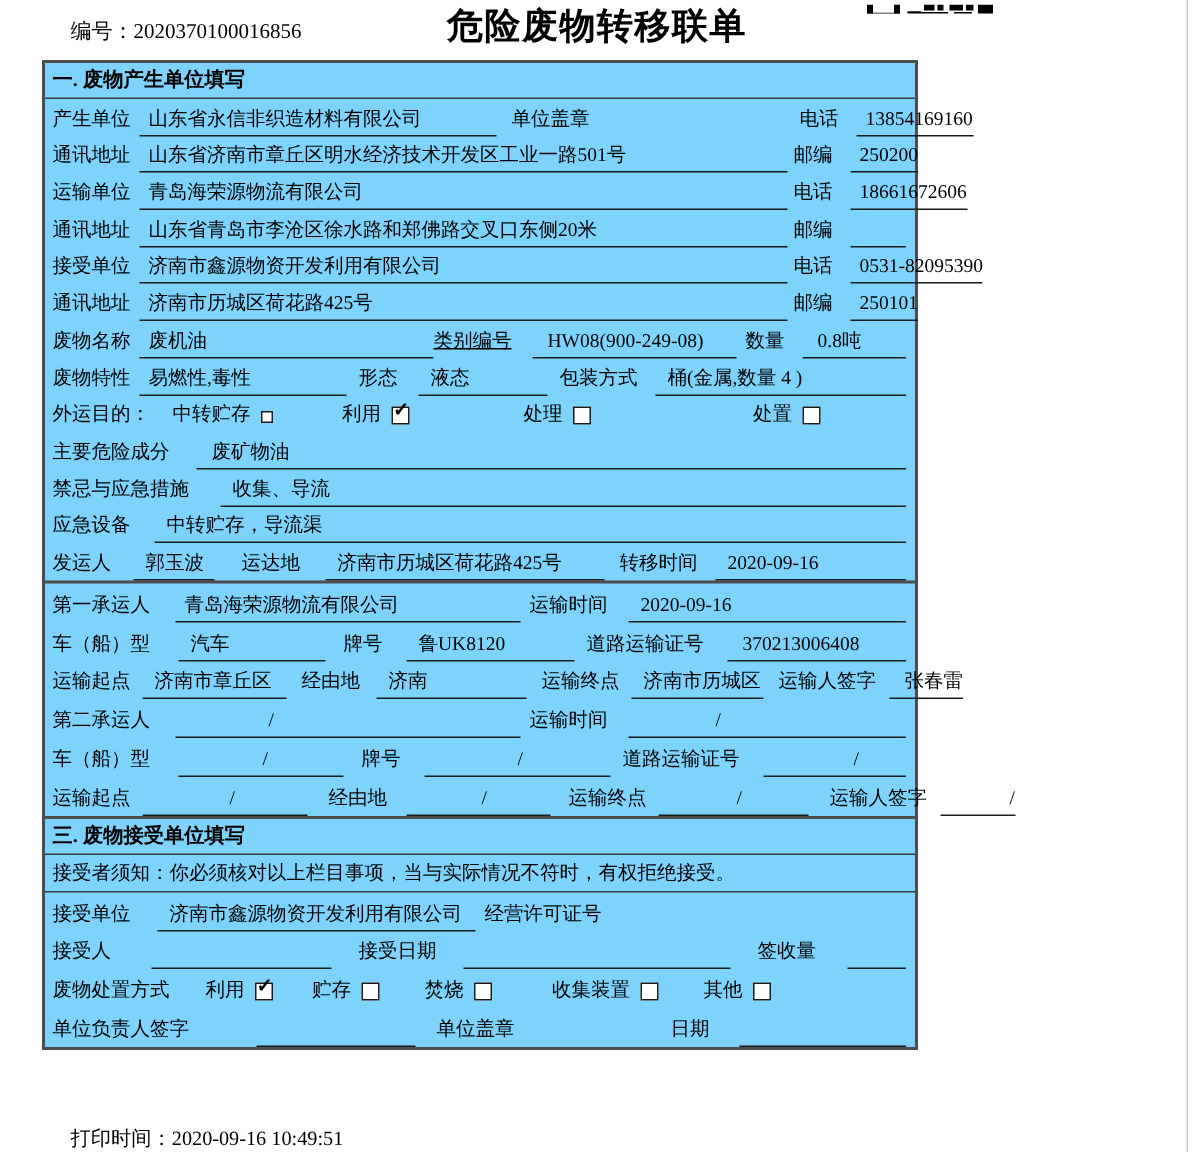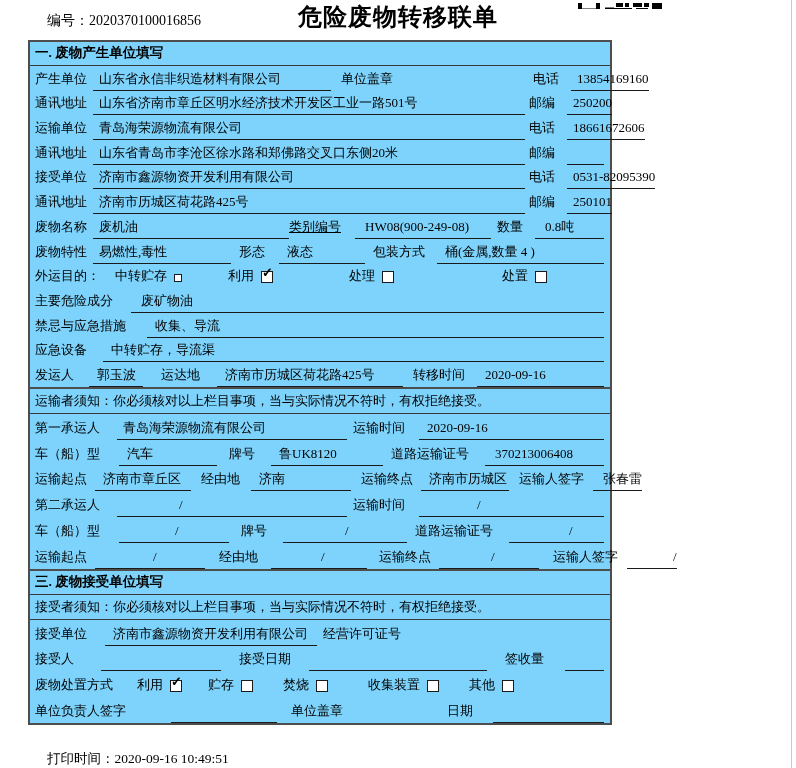--- a/index.html
+++ b/index.html
@@ -209,21 +209,20 @@
         <div class="lab" style="width: 44px;">运达地</div>
         <div class="gap" style="width: 12px;"></div>
         <div class="val" style="width: 186px; padding-left: 8px;">济南市历城区荷花路425号</div>
         <div class="gap" style="width: 10px;"></div>
         <div class="lab" style="width: 58px;">转移时间</div>
         <div class="gap" style="width: 6px;"></div>
         <div class="val" style="flex: 1 1 0%; padding-left: 8px;">2020-09-16</div>
       </div>
     </div>
     <div class="section">
-      <div class="notice">运输者须知：你必须核对以上栏目事项，当与实际情况不符时，有权拒绝接受。</div>
       <div class="row tall">
         <div class="lab" style="width: 70px;">第一承运人</div>
         <div class="gap" style="width: 12px;"></div>
         <div class="val" style="width: 230px; padding-left: 6px;">青岛海荣源物流有限公司</div>
         <div class="gap" style="width: 6px;"></div>
         <div class="lab" style="width: 58px;">运输时间</div>
         <div class="gap" style="width: 8px;"></div>
         <div class="val" style="flex: 1 1 0%; padding-left: 8px;">2020-09-16</div>
       </div>
       <div class="row tall">

